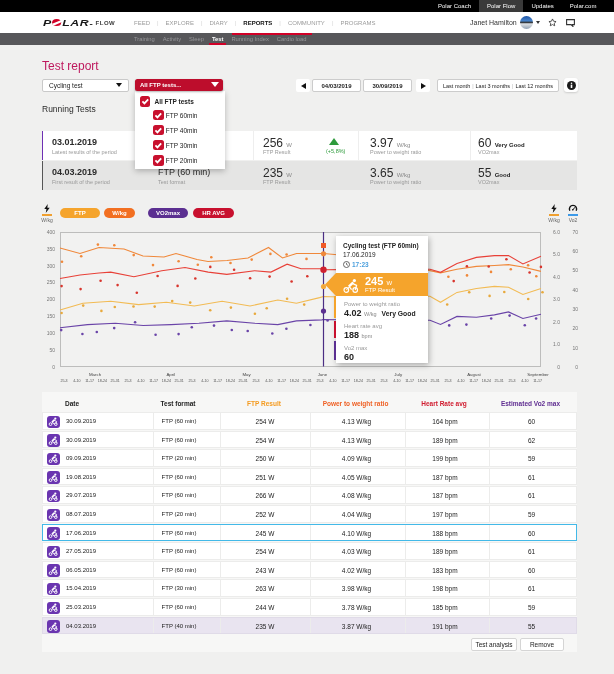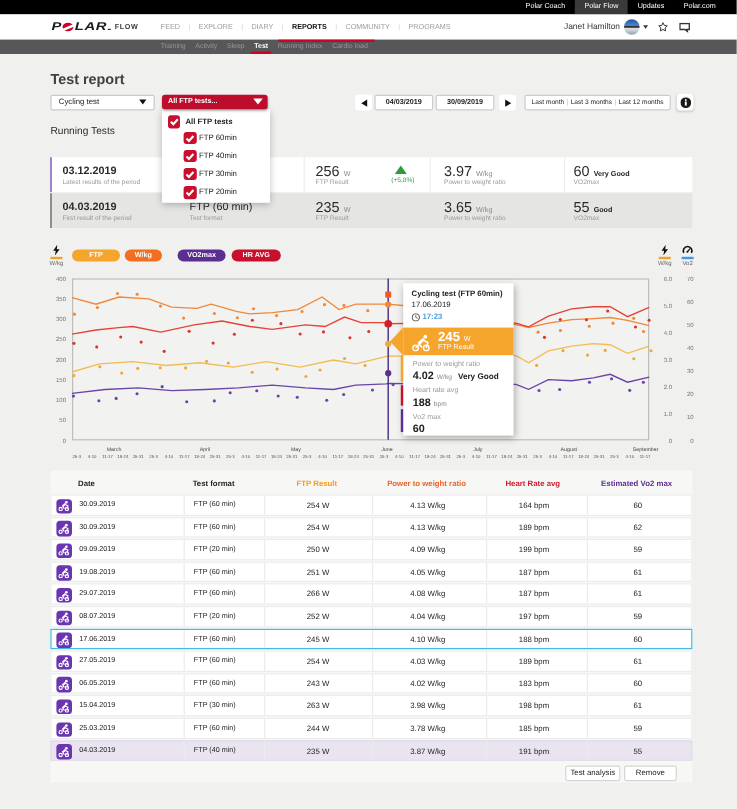--- a/index.html
+++ b/index.html
@@ -59,21 +59,21 @@
 <div class="abs" style="left:232px;top:33px;width:80px;height:1.5px;background:#d10027;"></div>
 <div class="abs" style="left:130px;top:33px;height:12px;display:flex;align-items:stretch;font-size:5.8px;color:#97979a;">
   <span style="padding:0 4px;display:flex;align-items:center;">Training</span>
   <span style="padding:0 4px;display:flex;align-items:center;">Activity</span>
   <span style="padding:0 4px;display:flex;align-items:center;">Sleep</span>
   <span style="padding:0 4px;color:#fff;font-weight:bold;position:relative;display:flex;align-items:center;">Test<span style="position:absolute;left:1px;right:1px;bottom:0;height:1.8px;background:#d10027;"></span></span>
   <span style="padding:0 4px;display:flex;align-items:center;">Running Index</span>
   <span style="padding:0 4px;display:flex;align-items:center;">Cardio load</span>
 </div>
 
-<div class="abs" style="left:42px;top:59px;font-size:12px;color:#404040;font-weight:bold;">Test report</div>
+<div class="abs" style="left:42px;top:59px;font-size:12px;color:#be185d;">Test report</div>
 
 <div class="abs" style="left:42px;top:79px;width:87px;height:12.5px;background:#fff;border:1px solid #c9c9c9;border-radius:2px;display:flex;align-items:center;">
   <span style="font-size:6.5px;color:#222;margin-left:6px;flex:1;">Cycling test</span>
   <span style="width:0;height:0;border-left:3.5px solid transparent;border-right:3.5px solid transparent;border-top:4.5px solid #111;margin-right:6px;"></span>
 </div>
 
 <div class="abs" style="left:135px;top:78.5px;width:88px;height:12.5px;background:#bd0d2c;border-radius:2.5px;display:flex;align-items:center;box-shadow:0 1px 2px rgba(0,0,0,0.3);z-index:51;">
   <span style="font-size:6px;color:#fff;font-weight:bold;margin-left:5px;flex:1;">All FTP tests...</span>
   <span style="width:0;height:0;border-left:4px solid transparent;border-right:4px solid transparent;border-top:5px solid #fff;margin-right:4px;"></span>
 </div>
@@ -97,21 +97,21 @@
   <svg width="9" height="9" viewBox="0 0 9 9" style="display:block;">
       <circle cx="4.5" cy="4.5" r="4.5" fill="#1a1a1a"></circle>
       <circle cx="4.5" cy="2.3" r="0.8" fill="#fff"></circle>
       <rect x="3.7" y="3.6" width="1.6" height="3.4" fill="#fff"></rect>
     </svg>
 </div>
 
 <div class="abs" style="left:42px;top:104px;font-size:8.5px;color:#2b2b2b;">Running Tests</div>
 
 <div class="abs" style="left:42px;top:131px;width:535px;height:29px;background:#fff;border-left:1.5px solid #6e30b3;">
-  <div class="abs" style="left:9px;top:6px;font-size:9px;font-weight:bold;color:#2b2b2b;">03.12.2019</div>
+  <div class="abs" style="left:9px;top:6px;font-size:9px;font-weight:bold;color:#2b2b2b;">03.01.2019</div>
   <div class="abs" style="left:9px;top:17.5px;font-size:5.5px;color:#999;">Latest results of the period</div>
   <div class="abs" style="left:210px;top:0;width:1px;height:29px;background:#eee;"></div>
   <div class="abs" style="left:220px;top:5px;font-size:12px;color:#2b2b2b;">256 <span style="font-size:6px;color:#888;">W</span></div>
   <div class="abs" style="left:220px;top:17.5px;font-size:5.5px;color:#999;">FTP Result</div>
   <div class="abs" style="left:286px;top:7px;width:0;height:0;border-left:5px solid transparent;border-right:5px solid transparent;border-bottom:7px solid #2e9b3c;"></div>
   <div class="abs" style="left:283px;top:17px;font-size:5.5px;color:#2e9b3c;">(+5,8%)</div>
   <div class="abs" style="left:315px;top:0;width:1px;height:29px;background:#eee;"></div>
   <div class="abs" style="left:327px;top:5px;font-size:12px;color:#2b2b2b;">3.97 <span style="font-size:6px;color:#888;">W/kg</span></div>
   <div class="abs" style="left:327px;top:17.5px;font-size:5.5px;color:#999;">Power to weight ratio</div>
   <div class="abs" style="left:427px;top:0;width:1px;height:29px;background:#eee;"></div>

